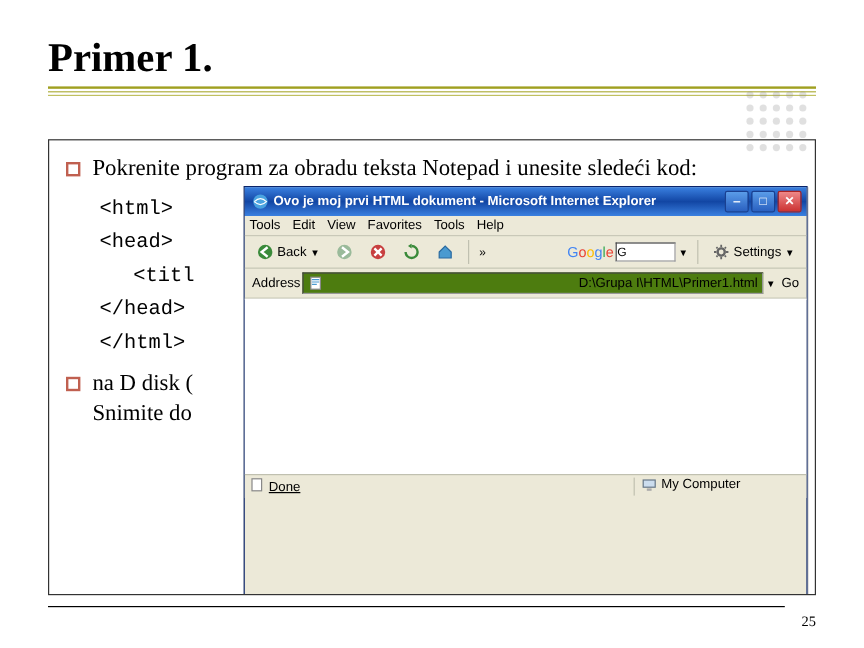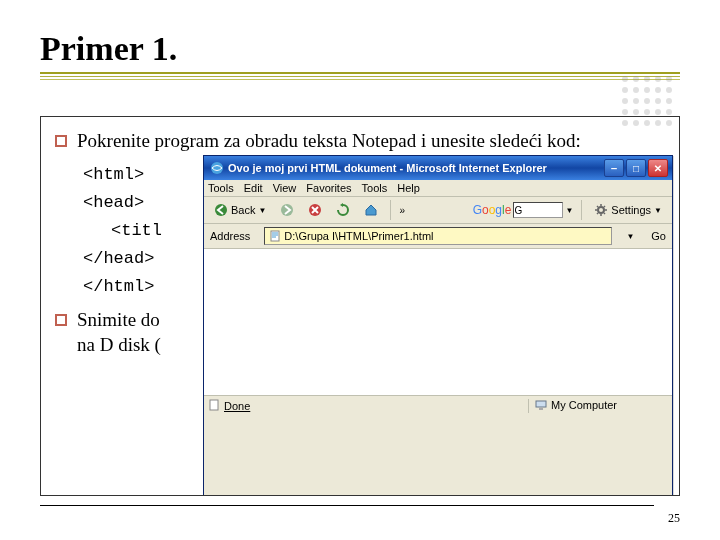--- a/index.html
+++ b/index.html
@@ -138,26 +138,26 @@
   .sep { width:1px; height:20px; background:#c0c0b0; margin:0 2px; }
   .spacer { flex:1; }
   .google-box { display:flex; align-items:center; gap:2px; }
   .google-logo { font-family:Arial; font-size:12px; }
   .google-logo .g1{color:#4285f4} .google-logo .g2{color:#ea4335} .google-logo .g3{color:#fbbc05}
   .google-logo .g4{color:#4285f4} .google-logo .g5{color:#34a853} .google-logo .g6{color:#ea4335}
   .ginput { width:50px; height:16px; border:1px inset #999; background:#fff; font-size:10px; }
   .addressbar {
     background:#ece9d8;
     border-bottom:1px solid #c0c0b0;
-    display:flex; align-items:center; padding:3px 6px; gap:14px;
+    display:flex; align-items:center; padding:3px 6px; gap:2px;
     font-size:11px;
   }
   .addr-input {
-    flex:1; height:18px; border:1px inset #999; background:#fef9c3;
-    display:flex; align-items:center; padding:0 4px; font-size:11px;
+    flex:1; height:18px; border:1px inset #999; background:#4d7c0f;
+    display:flex; align-items:center; padding:0 4px; font-size:11px;justify-content:space-between;
   }
   .addr-input .doc-icon { width:12px; height:12px; margin-right:3px; display:inline-flex; }
   .go-btn { display:flex; align-items:center; gap:3px; cursor:pointer; }
   .content-area { background:#fff; height: 146px; border-top:1px solid #fff; }
   .statusbar {
     border-top:1px solid #c0c0b0;
     background:#ece9d8;
     display:flex; align-items:center;
     font-size:11px; height:20px;
     padding: 0 4px;
@@ -237,22 +237,22 @@
     <div class="bullet-row code indent">
       <div class="txt">&lt;/head&gt;</div>
     </div>
     <div class="bullet-row code indent">
       <div class="txt">&lt;/html&gt;</div>
     </div>
 
     <div class="bullet-row" style="margin-top:10px;">
       <div class="bullet"></div>
       <div>
+        <div class="txt">na D disk (</div>
         <div class="txt">Snimite do</div>
-        <div class="txt">na D disk (</div>
       </div>
     </div>
 
     <div class="ie-window">
       <div class="titlebar">
         <span class="ie-icon">
           <svg viewBox="0 0 14 14">
               <circle cx="7" cy="7" r="6" fill="#4aa3e0"></circle>
               <path d="M2 7 Q7 2 12 7 Q7 12 2 7" fill="none" stroke="#fff" stroke-width="1"></path>
             </svg>

